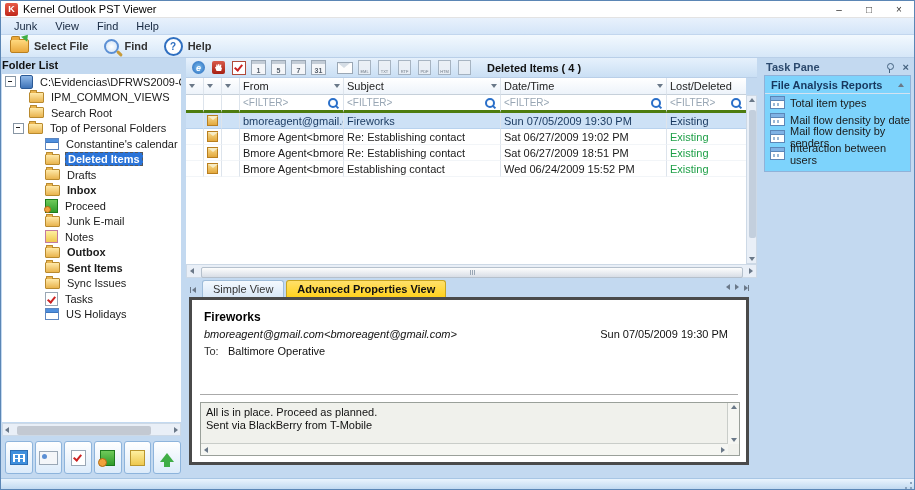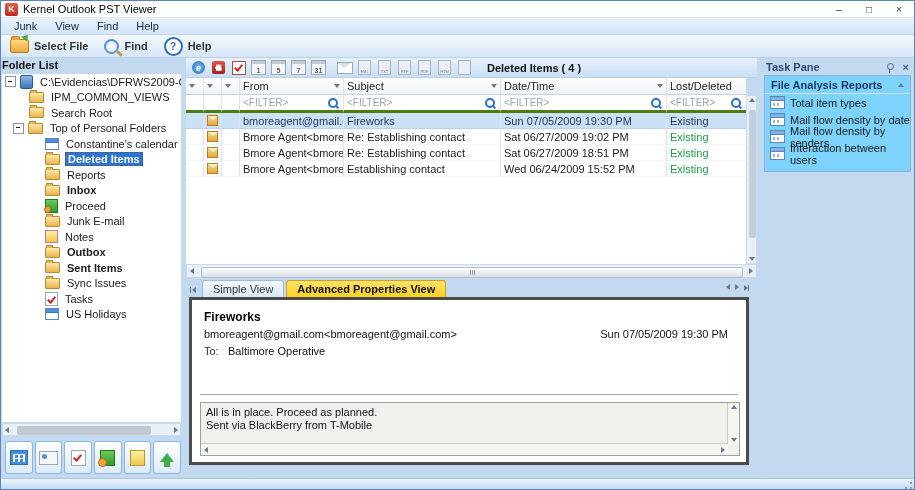--- a/index.html
+++ b/index.html
@@ -118,21 +118,21 @@
   .tabrow{left:185px;top:277px;width:571px;height:19px;display:flex;align-items:flex-end;gap:2px;padding-left:2px;}
   .tabnav{display:flex;align-items:center;gap:1px;margin:0 4px 4px 2px;}
   .tab{height:16px;display:flex;align-items:center;padding:0 10px;border:1px solid #9ebcd9;border-bottom:none;border-radius:3px 3px 0 0;background:linear-gradient(#f4f9fe,#d9e8f7);color:#333;}
   .tabactive{background:linear-gradient(#ffe06a,#ffd21e);border-color:#c8a51f;font-weight:bold;color:#111;}
   .tabnav-r{margin-left:auto;display:flex;align-items:center;gap:5px;margin-right:8px;margin-bottom:4px;}
   .navbar{width:1px;height:6px;background:#6a7888;display:inline-block;}
 
   
   .preview{left:188px;top:296px;width:560px;height:168px;background:#fff;border:3px solid #4a4a4a;}
   .pv-subject{position:absolute;left:12px;top:10px;font-weight:bold;font-size:12px;color:#000;}
-  .pv-from{position:absolute;left:12px;top:28px;color:#111;}
+  .pv-from{position:absolute;left:12px;top:28px;color:#111;font-style:italic;}
   .pv-date{position:absolute;right:18px;top:28px;color:#111;}
   .pv-tolabel{position:absolute;left:12px;top:45px;color:#333;}
   .pv-to{position:absolute;left:36px;top:45px;color:#111;}
   .pv-sep{position:absolute;left:8px;right:8px;top:94px;border-top:1px solid #aaa;}
   .pv-body{position:absolute;left:8px;top:102px;width:538px;height:52px;background:#f0f1ec;border:1px solid #9aa09a;}
   .pv-text{position:absolute;left:5px;top:3px;right:14px;color:#111;line-height:13px;}
   .pv-vsb{position:absolute;right:0;top:0;bottom:11px;width:11px;border-left:1px solid #c9cdc9;display:flex;flex-direction:column;justify-content:space-between;align-items:center;padding:2px 0;background:#f5f6f2;}
   .pv-hsb{position:absolute;left:0;right:11px;bottom:0;height:11px;border-top:1px solid #c9cdc9;display:flex;justify-content:space-between;align-items:center;padding:0 3px;background:#f5f6f2;}
 
   
@@ -214,21 +214,21 @@
     <div class="trow d2">
       <span class="ticon calic"></span>
       <span class="tlabel">Constantine's calendar</span>
     </div>
     <div class="trow d2 sel bold">
       <span class="ticon fold"></span>
       <span class="tlabel">Deleted Items</span>
     </div>
     <div class="trow d2">
       <span class="ticon fold"></span>
-      <span class="tlabel">Reports</span>
+      <span class="tlabel">Drafts</span>
     </div>
     <div class="trow d2 bold">
       <span class="ticon fold"></span>
       <span class="tlabel">Inbox</span>
     </div>
     <div class="trow d2">
       <span class="ticon jrnic"></span>
       <span class="tlabel">Proceed</span>
     </div>
     <div class="trow d2">

